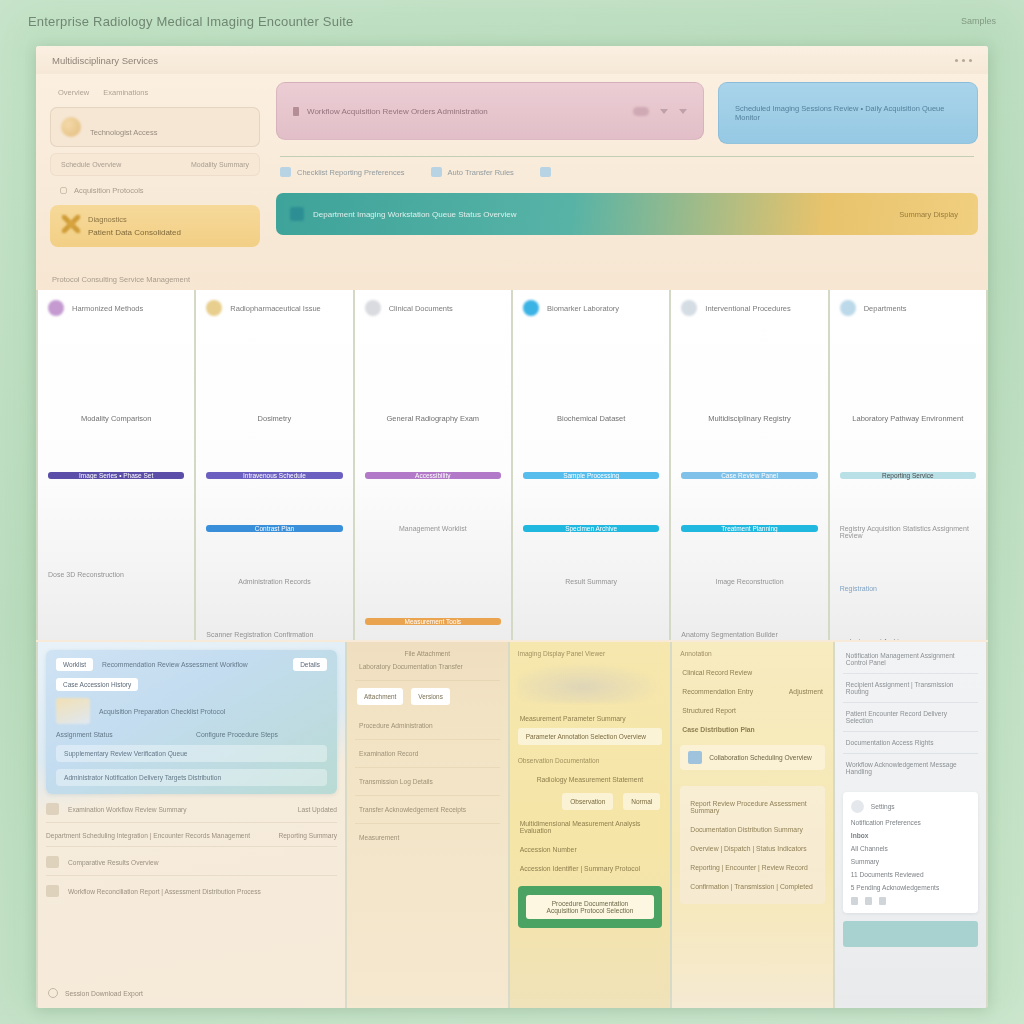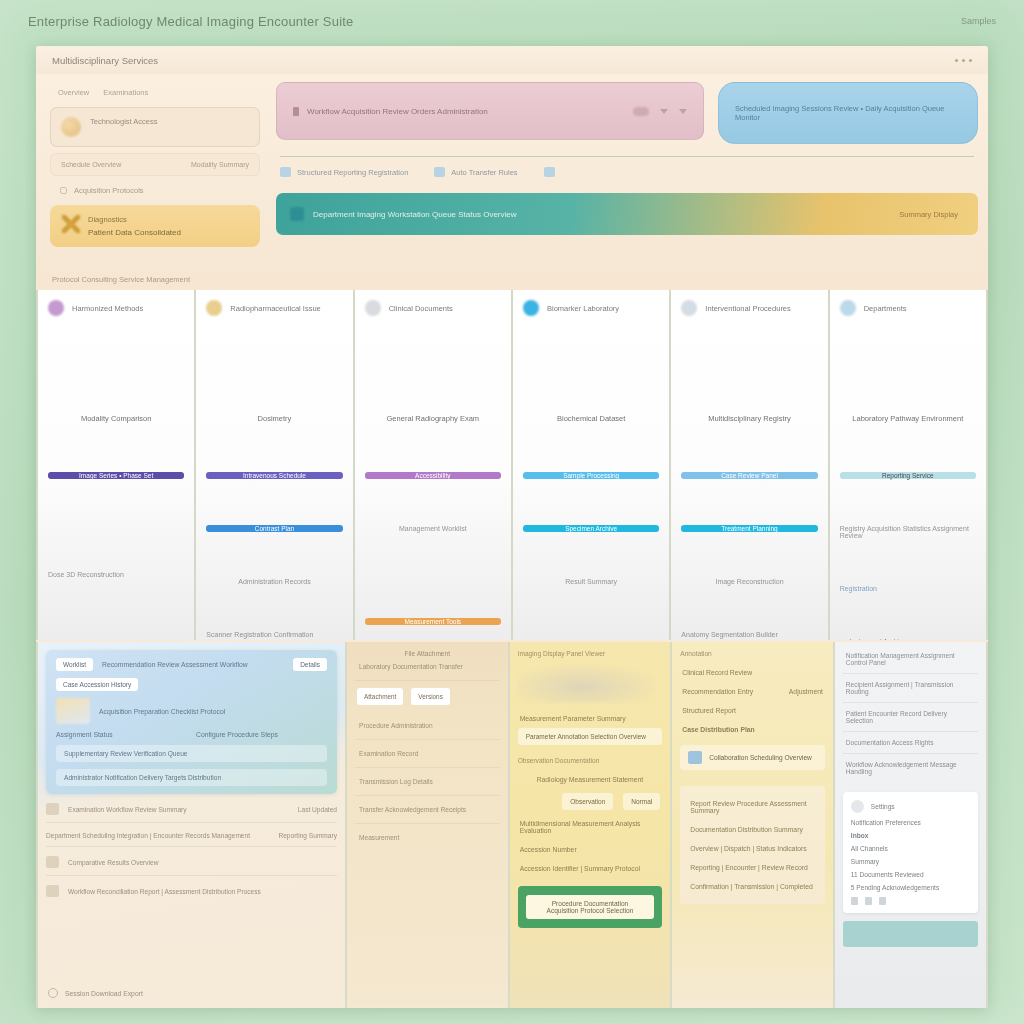--- a/index.html
+++ b/index.html
@@ -58,21 +58,21 @@
 
   .sidebar {
     position: absolute; left: 8px; top: 4px; width: 222px; bottom: 36px;
     display: flex; flex-direction: column; gap: 6px; padding: 4px 6px;
   }
   .sb-tabs { display: flex; gap: 14px; padding: 6px 8px 4px; }
   .sb-tab { font-size: 7.5px; color: #8c8274; opacity:.7; filter: blur(.6px); }
   .sb-tab.active { color: #6d6influence; }
 
   .sb-row {
-    display: flex; align-items: flex-start; gap: 9px;
+    display: flex; align-items: flex-end; gap: 9px;
     background: #f6e7d4; border-radius: 7px; padding: 9px 10px;
     border: 1px solid rgba(190,170,145,.30);
   }
   .sb-avatar {
     width: 20px; height: 20px; border-radius: 50%;
     background: radial-gradient(circle at 35% 35%,#f3d9a8,#e3bd80);
     flex: none; filter: blur(.9px);
   }
   .sb-text { font-size: 7.5px; color: #7d7264; opacity:.78; filter: blur(.65px); }
 
@@ -117,21 +117,21 @@
     padding: 0 16px;
   }
   .search-left { display:flex; align-items:center; gap:8px; }
   .search-ico { width:6px;height:9px;background:#b48d96; border-radius:1px; filter: blur(.7px); }
   .search-txt { font-size: 8px; color:#7f5f68; opacity:.8; filter: blur(.65px); }
   .search-actions { display:flex; align-items:center; gap:11px; }
   .pill-chip { width:16px;height:9px;border-radius:5px;background:#cfa9b3; filter: blur(.8px); }
   .tiny-caret { width:0;height:0;border-left:4px solid transparent;border-right:4px solid transparent;border-top:5px solid #c0a0a9; filter: blur(.7px); }
 
   .blue-pill {
-    flex: 0 0 260px; height: 62px; border-radius: 17px;
+    flex: 0 0 260px; height: 62px; border-radius: 9px;
     background: linear-gradient(180deg,#a9d4ea,#96c9e4);
     border: 1px solid rgba(120,170,200,.4);
     display:flex; align-items:center; padding: 0 16px;
   }
   .blue-txt { font-size: 7.5px; color:#3f6a86; opacity:.78; filter: blur(.7px); }
 
   .divider { height:1px; background: rgba(140,175,145,.5); margin: 12px 4px 10px; }
 
   .chiprow { display:flex; align-items:center; gap: 26px; padding-left: 4px; }
   .chip { display:flex; align-items:center; gap:6px; }
@@ -356,21 +356,21 @@
           <div class="blue-pill">
             <div class="blue-txt">Scheduled Imaging Sessions Review  •  Daily Acquisition Queue Monitor</div>
           </div>
         </div>
 
         <div class="divider"></div>
 
         <div class="chiprow">
           <div class="chip">
             <span class="chip-box"></span>
-            <span class="chip-txt">Structured Reporting Registration</span>
+            <span class="chip-txt">Checklist Reporting Preferences</span>
           </div>
           <div class="chip">
             <span class="chip-box"></span>
             <span class="chip-txt">Auto Transfer Rules</span>
           </div>
           <div class="chip">
             <span class="chip-box"></span>
             <span class="chip-txt"></span>
           </div>
         </div>

